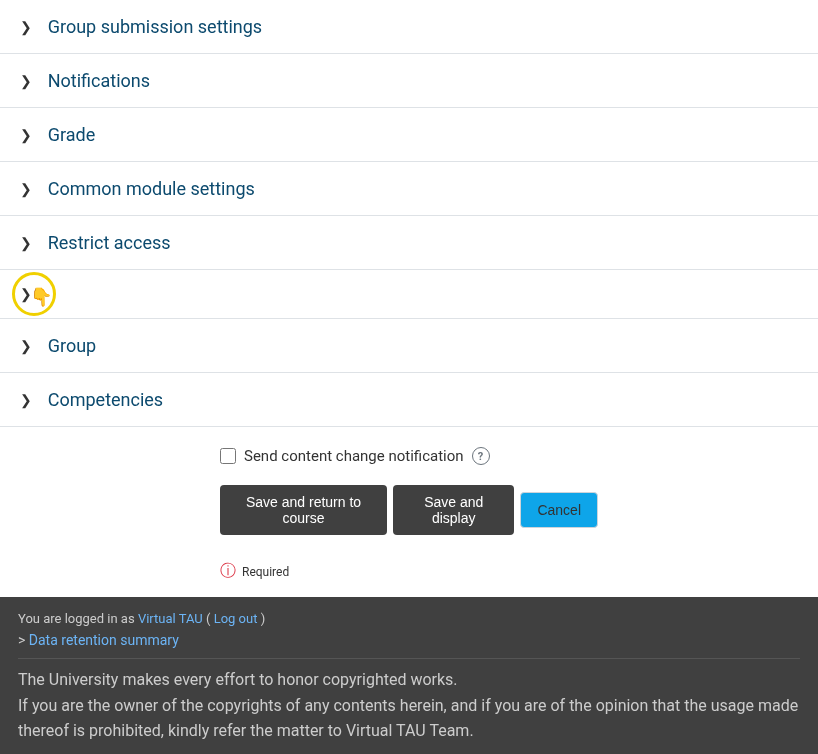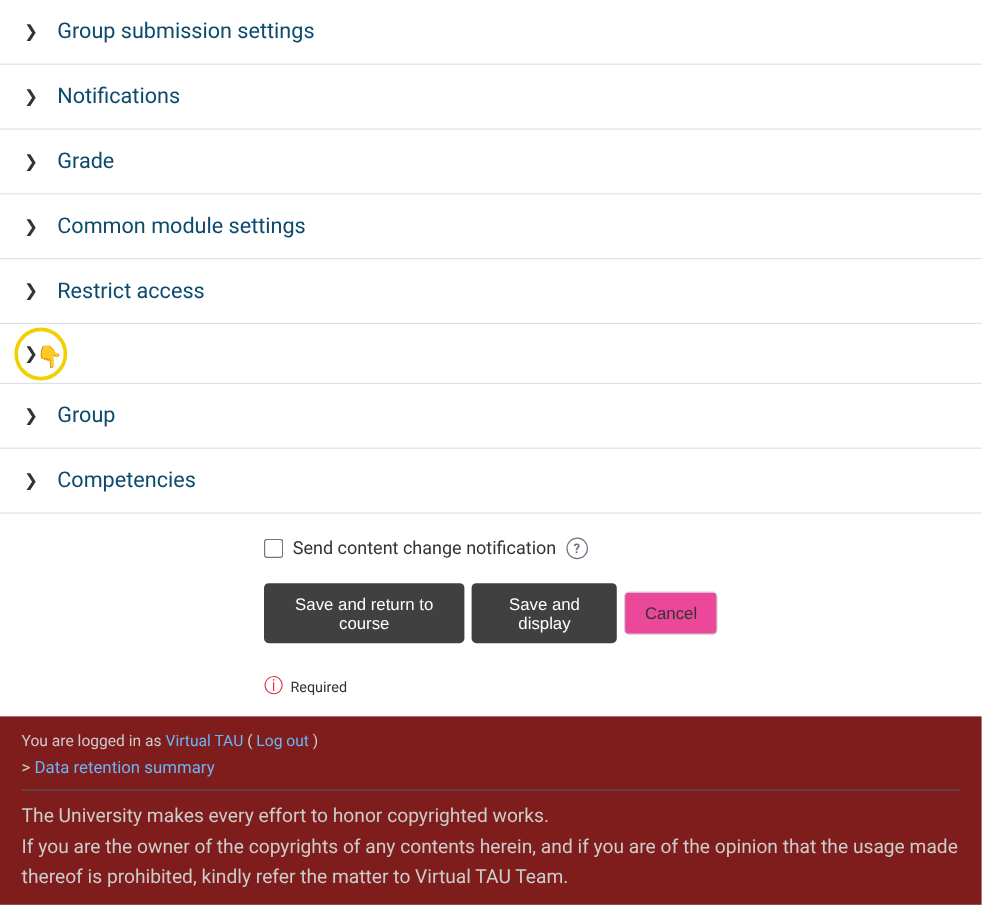--- a/index.html
+++ b/index.html
@@ -115,21 +115,21 @@
       cursor: pointer;
       font-weight: 400;
     }
 
     .btn-primary {
       background-color: #404040;
       color: #fff;
     }
 
     .btn-secondary {
-      background-color: #ec4899;
+      background-color: #0ea5e9;
       color: #333;
       border: 1px solid #ced4da;
     }
 
     .required-row {
       display: flex;
       align-items: center;
       gap: 6px;
       padding: 6px 0;
     }
@@ -138,21 +138,21 @@
       color: #dc3545;
       font-size: 16px;
     }
 
     .required-text {
       font-size: 12px;
       color: #333;
     }
 
     .footer {
-      background: #7f1d1d;
+      background: #404040;
       color: #ccc;
       padding: 14px 18px 10px;
       font-size: 13px;
       position: absolute;
       bottom: 0;
       left: 0;
       width: 818px;
     }
 
     .footer-login-line {

